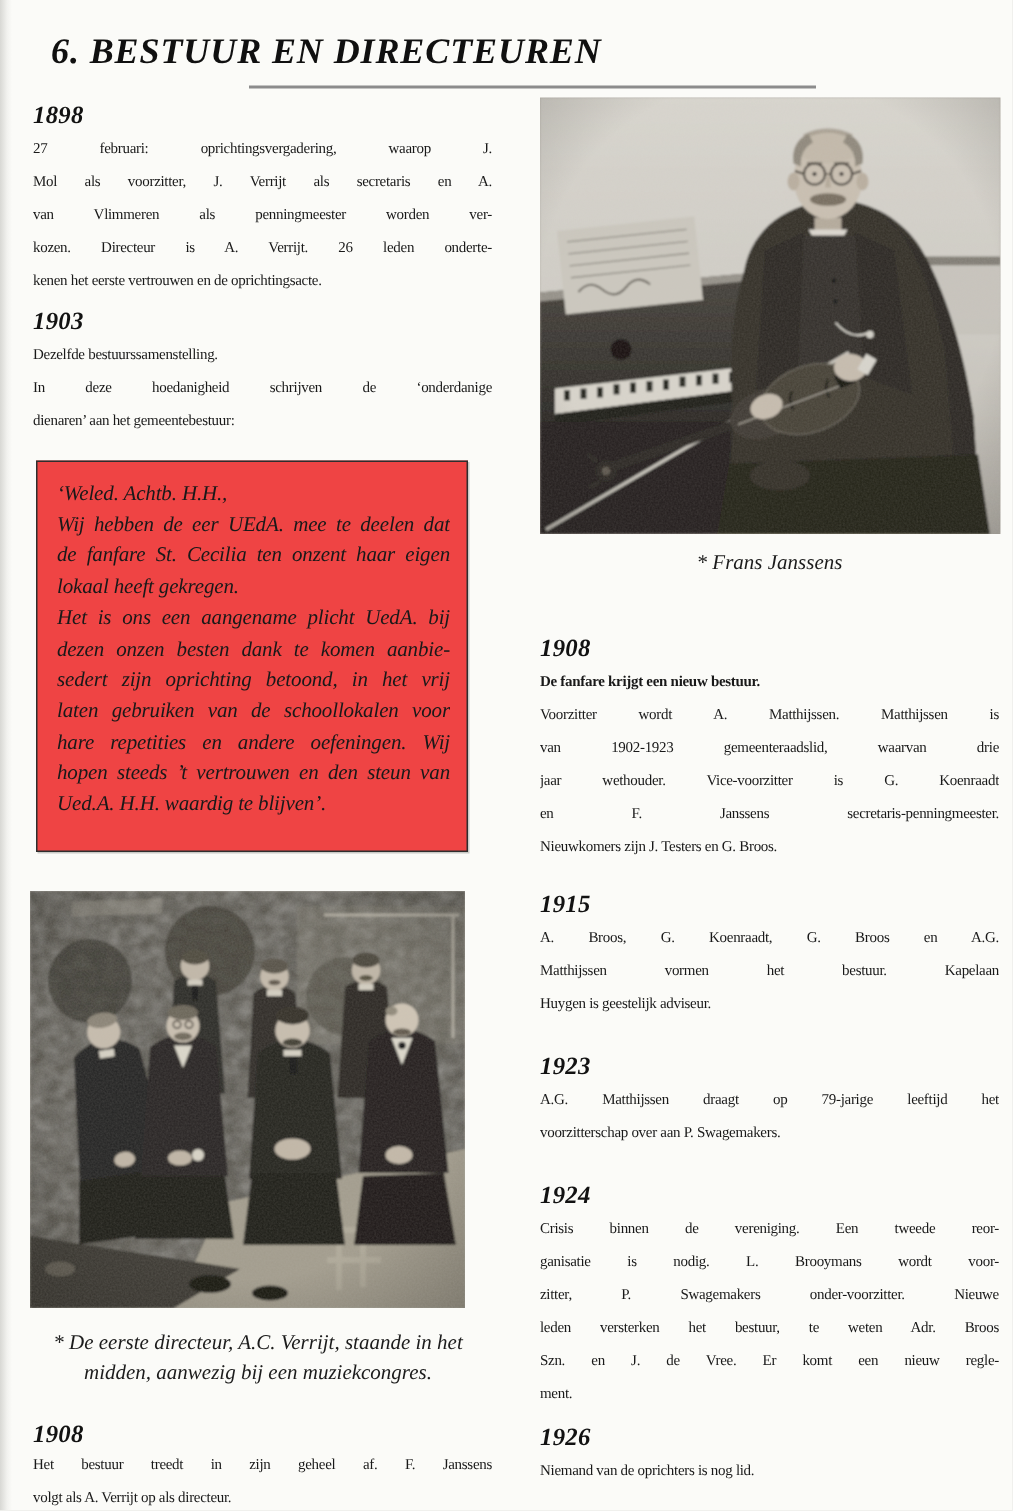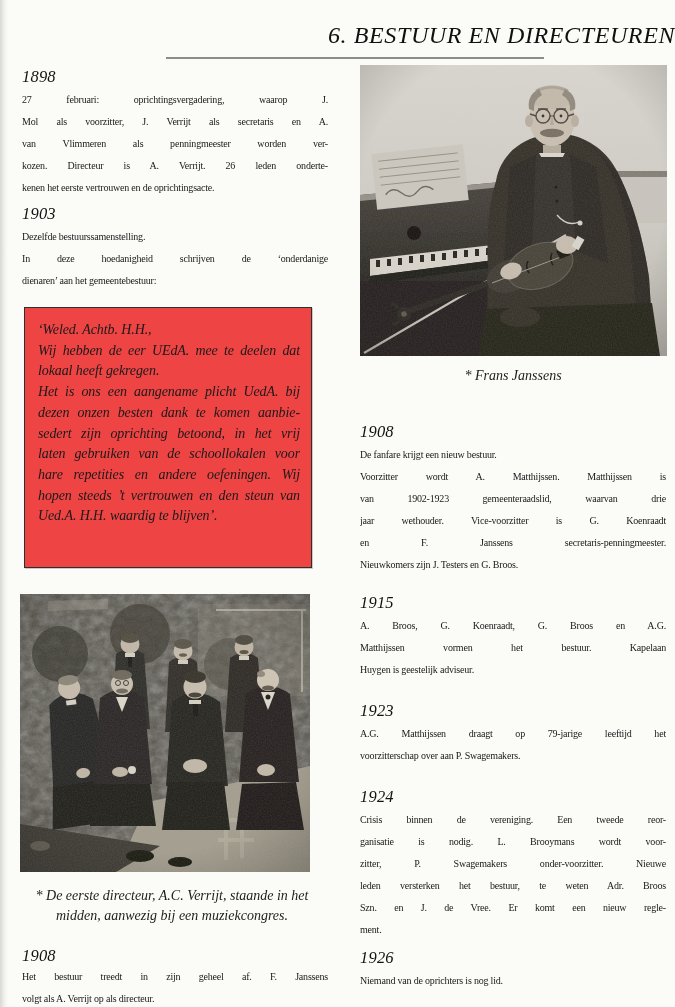--- a/index.html
+++ b/index.html
@@ -6,27 +6,27 @@
   .page {
     position:relative; width:675px; height:1007px; margin:0;
     background:#fbfbf8; overflow:hidden;
     font-family:"Liberation Serif","DejaVu Serif",serif;
     color:#161616;
   }
   .scan-edge { position:absolute; left:0; top:0; width:8px; height:100%;
     background:linear-gradient(to right,#d8d8d4,#f2f2ef 60%,rgba(255,255,255,0)); }
   .page-title {
     position:absolute; top:22px; left:34px; width:641px;
-    text-align:right; font-size:24px; font-weight:normal; font-style:italic;
+    text-align:left; font-size:24px; font-weight:bold; font-style:italic;
     letter-spacing:0.6px; color:#101010;
   }
   .title-underline { position:absolute; top:57px; left:166px; width:378px; height:2px;
     background:#8c8c8c; }
   .year {
-    position:absolute; font-size:16.5px; font-weight:normal; font-style:italic;
+    position:absolute; font-size:16.5px; font-weight:bold; font-style:italic;
     color:#121212; letter-spacing:0.2px;
   }
   .para {
     position:absolute; width:306px; font-size:10px; line-height:22px;
     letter-spacing:-0.2px; overflow:hidden; color:#191919;
   }
   .tline { white-space:nowrap; text-align:justify; text-align-last:justify; }
   .tline:last-child { text-align-last:left; }
   .quote-box {
     position:absolute; top:307px; left:24px; width:288px; height:261px;
@@ -69,20 +69,21 @@
       <div class="tline">In deze hoedanigheid schrijven de ‘onderdanige</div>
       <div class="tline">dienaren’ aan het gemeentebestuur:</div>
     </div>
 
   <div class="quote-box">
     <div class="para">
         <div class="tline">‘Weled. Achtb. H.H.,</div>
       </div>
     <div class="para">
         <div class="tline">Wij hebben de eer UEdA. mee te deelen dat</div>
+        <div class="tline">de fanfare St. Cecilia ten onzent haar eigen</div>
         <div class="tline">lokaal heeft gekregen.</div>
       </div>
     <div class="para">
         <div class="tline">Het is ons een aangename plicht UedA. bij</div>
         <div class="tline">dezen onzen besten dank te komen aanbie-</div>
         <div class="tline">sedert zijn oprichting betoond, in het vrij</div>
         <div class="tline">laten gebruiken van de schoollokalen voor</div>
         <div class="tline">hare repetities en andere oefeningen. Wij</div>
         <div class="tline">hopen steeds ’t vertrouwen en den steun van</div>
         <div class="tline">Ued.A. H.H. waardig te blijven’.</div>
@@ -304,21 +305,21 @@
         <rect x="214" y="172" width="8" height="12" fill="#d8d5cd" transform="rotate(30 218 178)"></rect>
       </g>
       <rect width="307" height="291" fill="url(#f1vig)"></rect>
       <rect width="307" height="291" filter="url(#f1grain)" opacity="0.45"></rect>
     </svg>
   </div>
 
   <div class="caption" style="top:366px;left:360px;width:306px;">* Frans Janssens</div>
 
   <div class="year" style="top:422px;left:360px;">1908</div>
-  <div class="para" style="top:444px;left:360px;">
+  <div class="para" style="top:444px;left:360px;font-weight:bold;">
       <div class="tline">De fanfare krijgt een nieuw bestuur.</div>
     </div>
   <div class="para" style="top:466px;left:360px;">
       <div class="tline">Voorzitter wordt A. Matthijssen. Matthijssen is</div>
       <div class="tline">van 1902-1923 gemeenteraadslid, waarvan drie</div>
       <div class="tline">jaar wethouder. Vice-voorzitter is G. Koenraadt</div>
       <div class="tline">en F. Janssens secretaris-penningmeester.</div>
       <div class="tline">Nieuwkomers zijn J. Testers en G. Broos.</div>
     </div>
 

